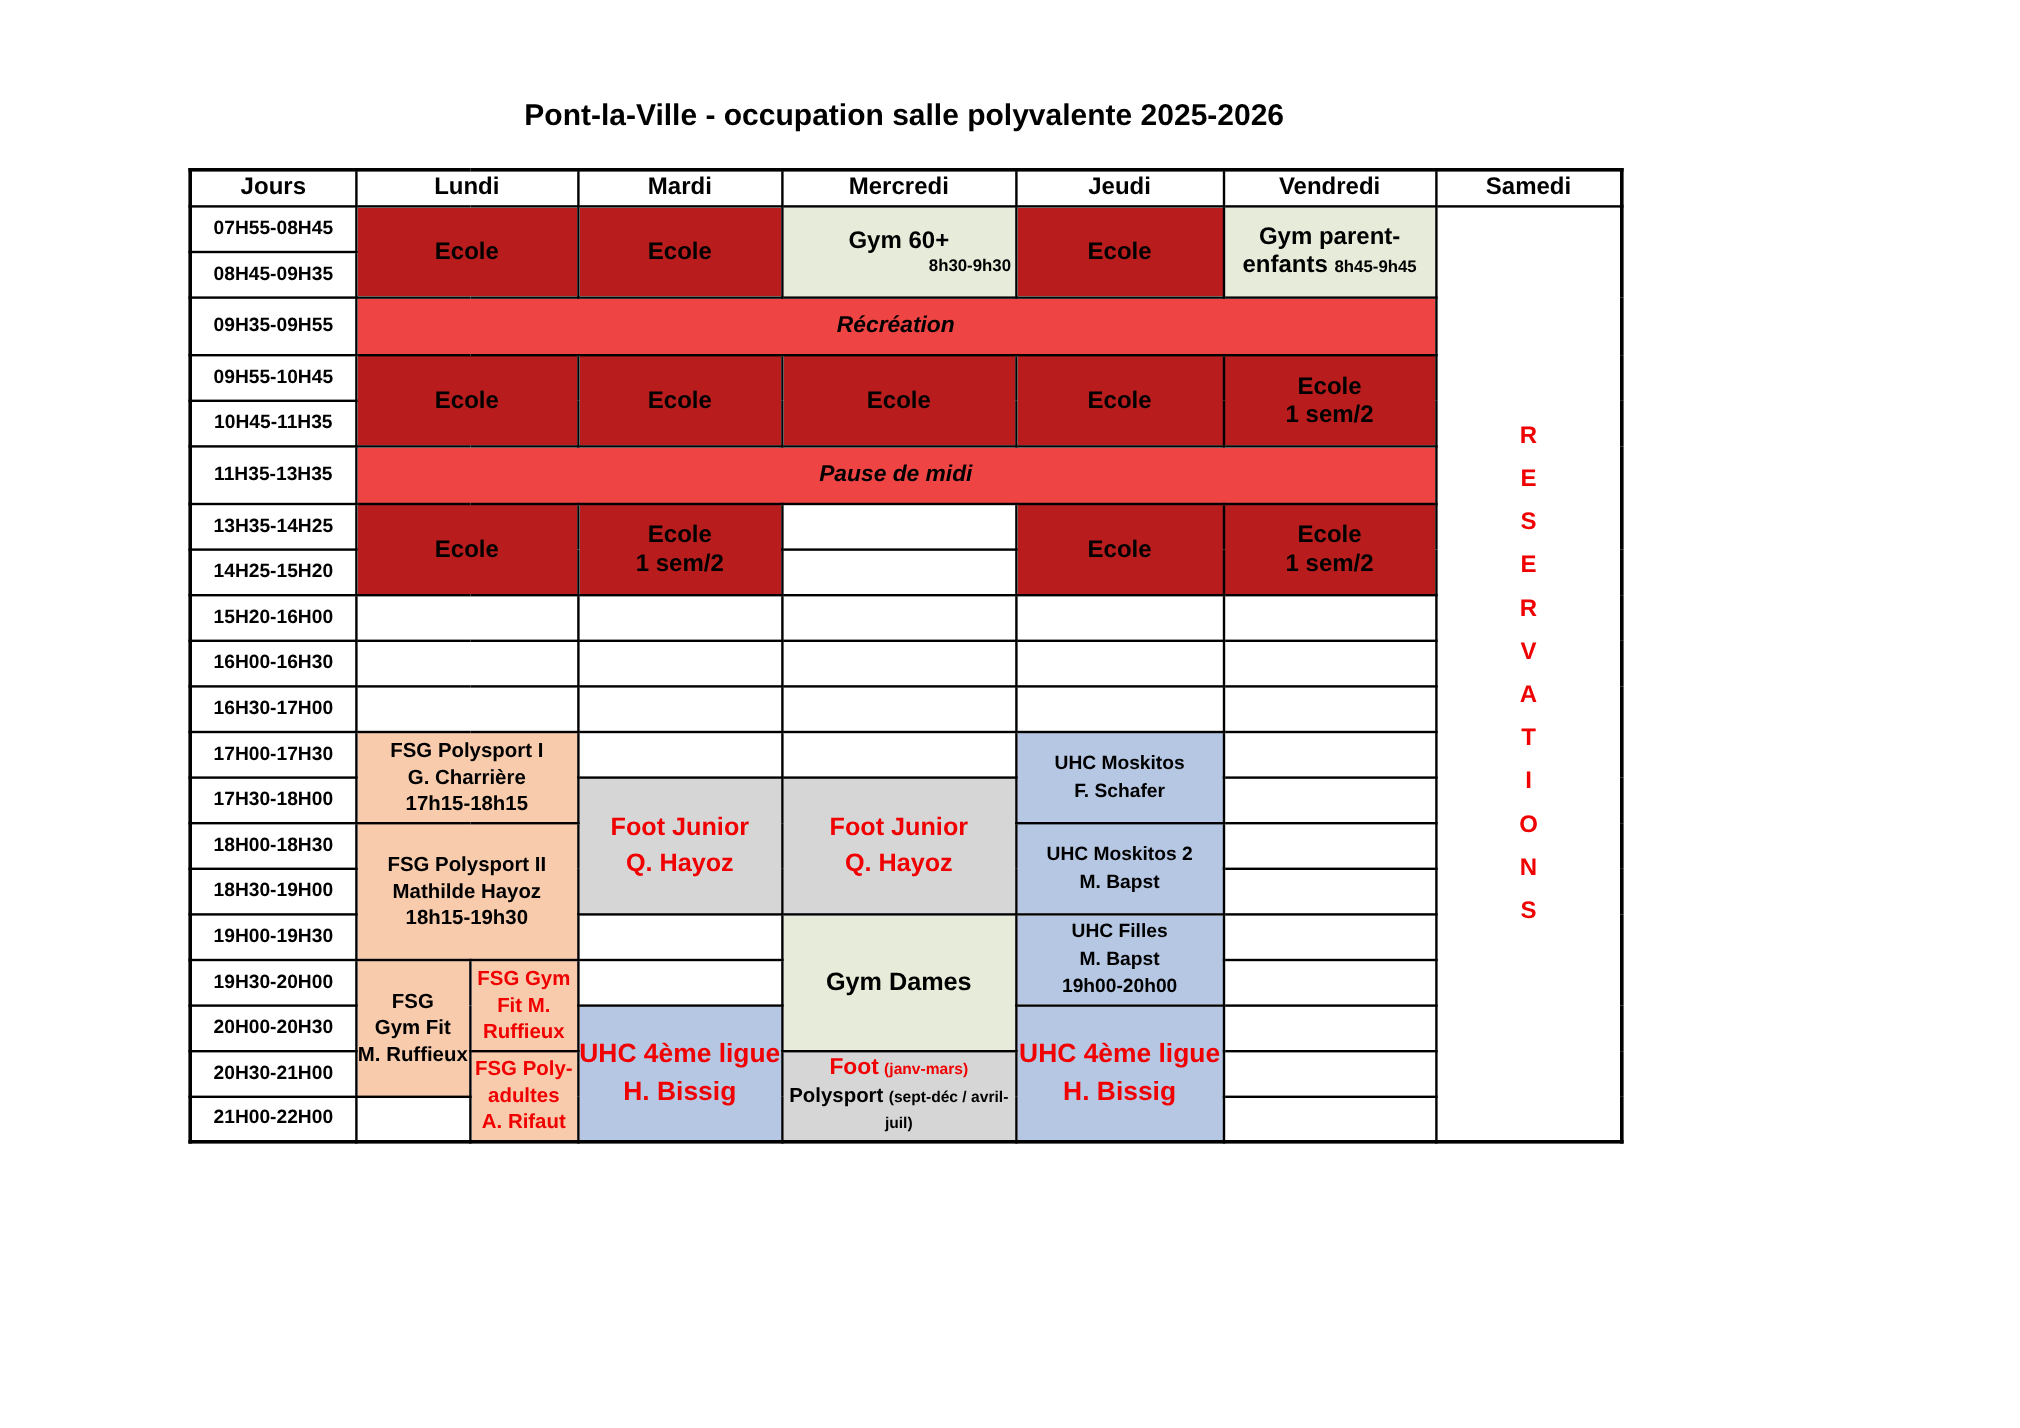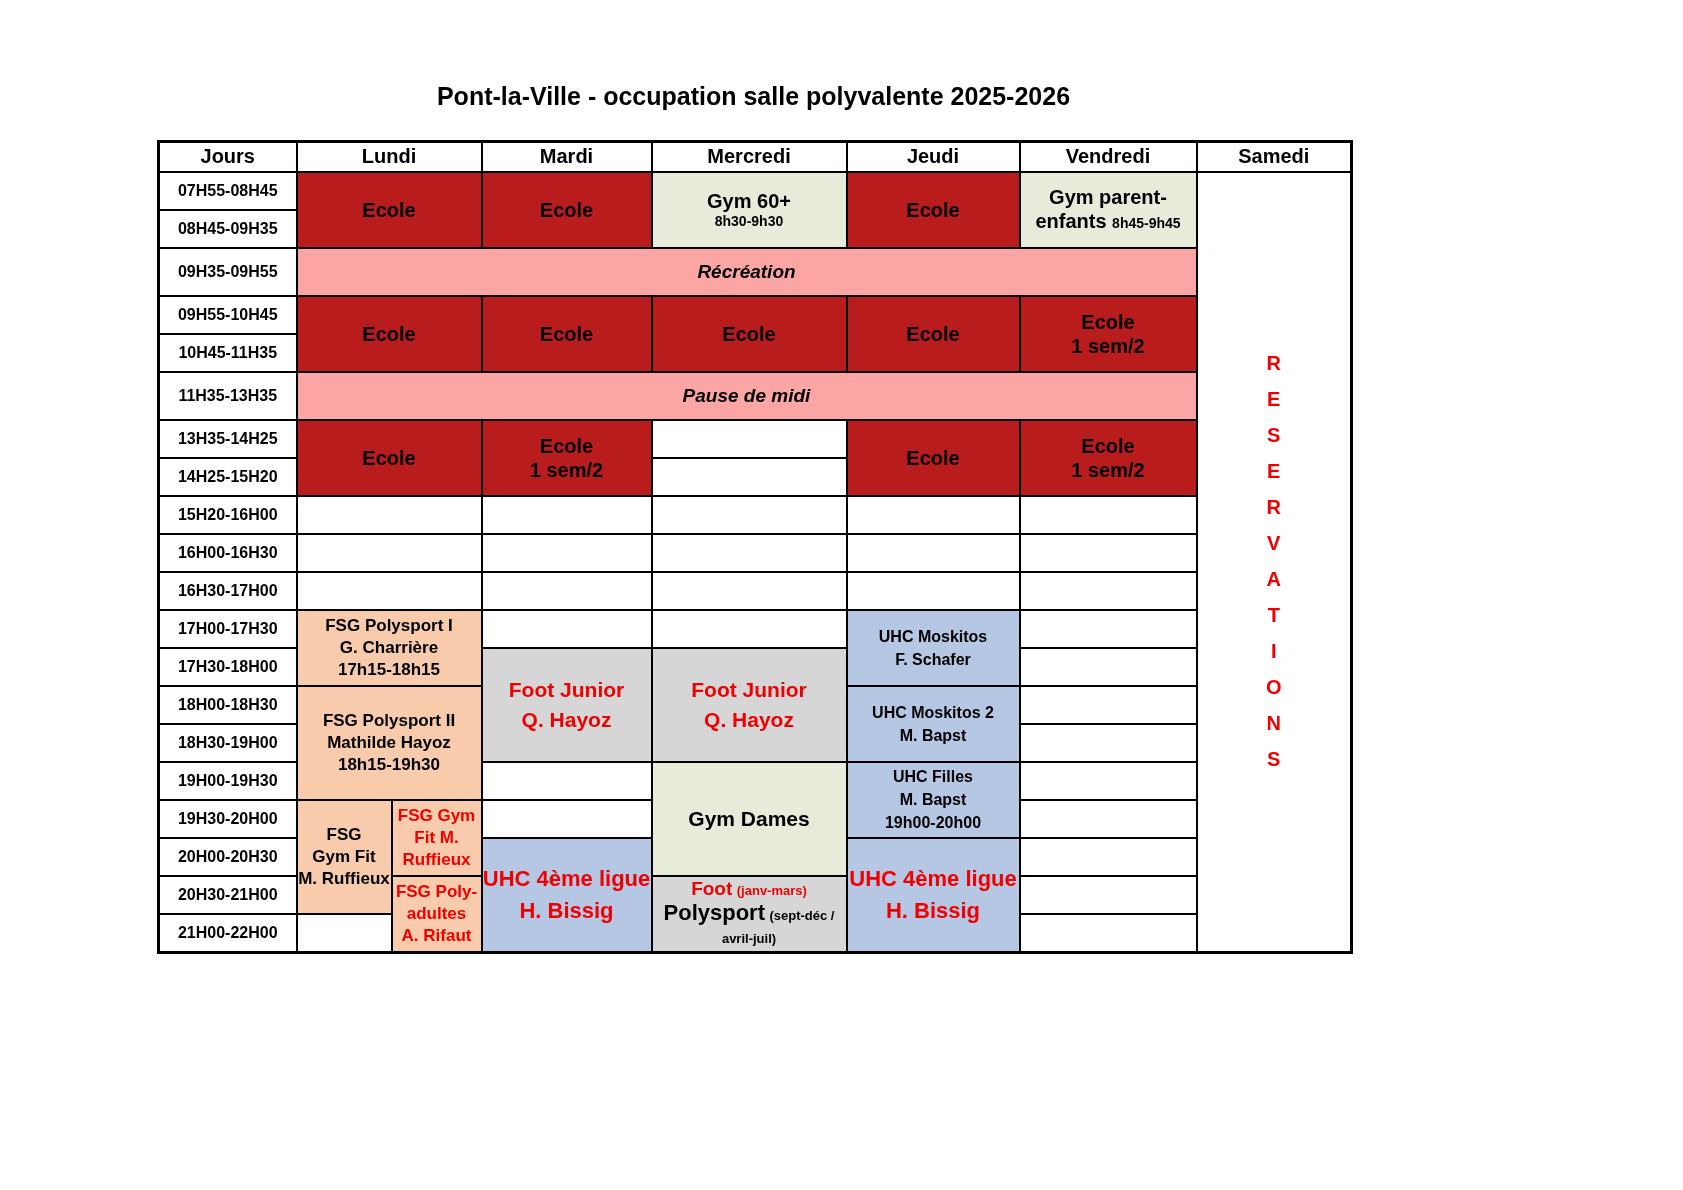--- a/index.html
+++ b/index.html
@@ -14,30 +14,30 @@
         vertical-align:middle;text-align:center;font-weight:700;overflow:hidden;}
   tr.hdr{height:30px;}
   tr.r{height:38px;}
   tr.band{height:48px;}
   th.day{font-size:20px;background:#fff;}
   th.jours{font-size:20px;text-align:left;padding-left:6px;background:#fff;}
   th.time{font-size:16px;text-align:left;padding-left:5px;background:#fff;font-weight:700;}
   td.empty{background:#fff;}
   .yellow{background:#b91c1c;}
   .green{background:#E7ECDA;}
-  .band-bg{background:#fca5a5;}
+  .band-bg{background:#ef4444;}
   .orange{background:#F7CBAC;}
   .gray{background:#D6D6D6;}
   .blue{background:#B5C7E3;}
   .red-text{color:#F00000;}
   td.big{font-size:20px;line-height:24px;}
   td.md{font-size:17px;line-height:22px;}
   td.sm{font-size:16px;line-height:23px;}
   td.act{font-size:21px;line-height:30px;}
-  .t14{font-size:14px;}
+  .t14{font-size:14px;text-align:right;}
   .t13{font-size:13px;}
   td.band-cell{font-size:19px;font-style:italic;}
   .letters{display:flex;flex-direction:column;align-items:center;justify-content:center;
            gap:15px;height:100%;color:#F00000;font-size:20px;line-height:21px;font-weight:700;}
   .footer1{position:absolute;left:165px;top:993px;font-size:26px;font-weight:700;}
   .footer1 .hiver{color:#F00000;font-size:29px;}
   .footer2{position:absolute;left:165px;top:1062px;font-size:19px;font-weight:700;}
   .footer3{position:absolute;left:157px;top:1097px;width:1193px;text-align:center;
            font-size:19px;font-weight:700;}
   .wrapcell{padding:1px 3px;}
@@ -279,21 +279,21 @@
           <div>adultes</div>
           <div>A. Rifaut</div>
         </td>
         <td class="gray" rowspan="2">
           <div class="wrapcell" style="line-height:22px;">
             <div>
               <span class="red-text" style="font-size:19px;">Foot</span>
               <span class="red-text t13">(janv-mars)</span>
             </div>
             <div>
-              <span style="font-size:22px;text-align:center;">Polysport</span>
+              <span style="font-size:17px;text-align:center;">Polysport</span>
               <span class="t13">(sept-déc / avril-juil)</span>
             </div>
           </div>
         </td>
         <td class="empty"></td>
       </tr>
 
       <tr class="r">
         <th class="time">21H00-22H00</th>
         <td class="empty"></td>

